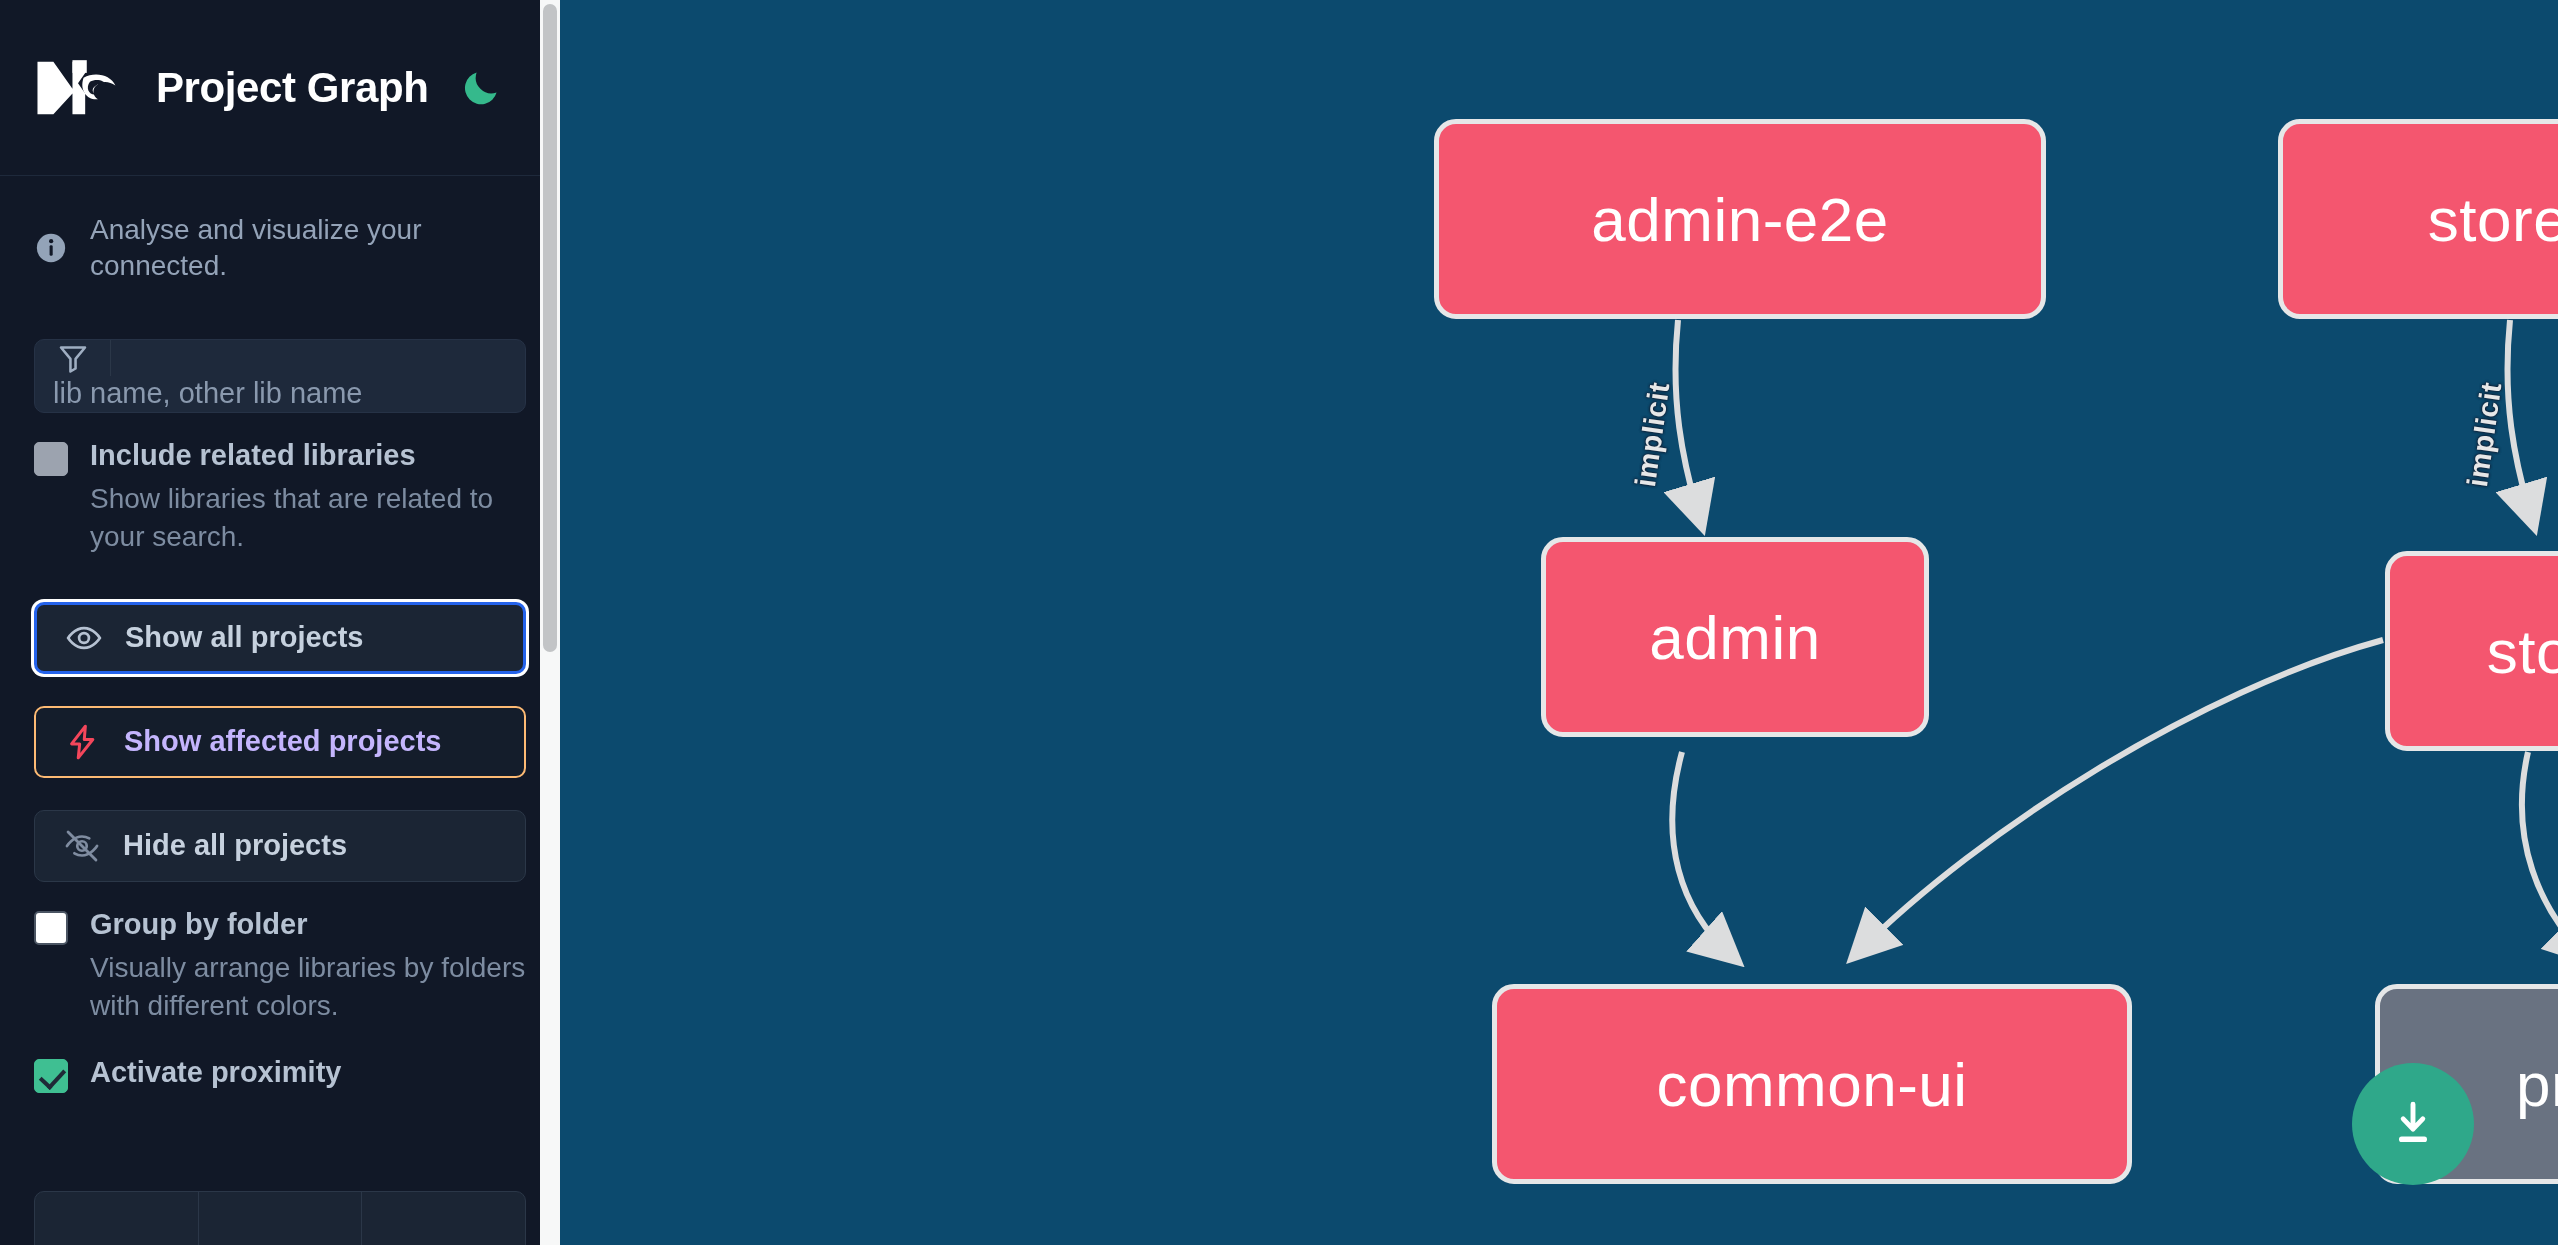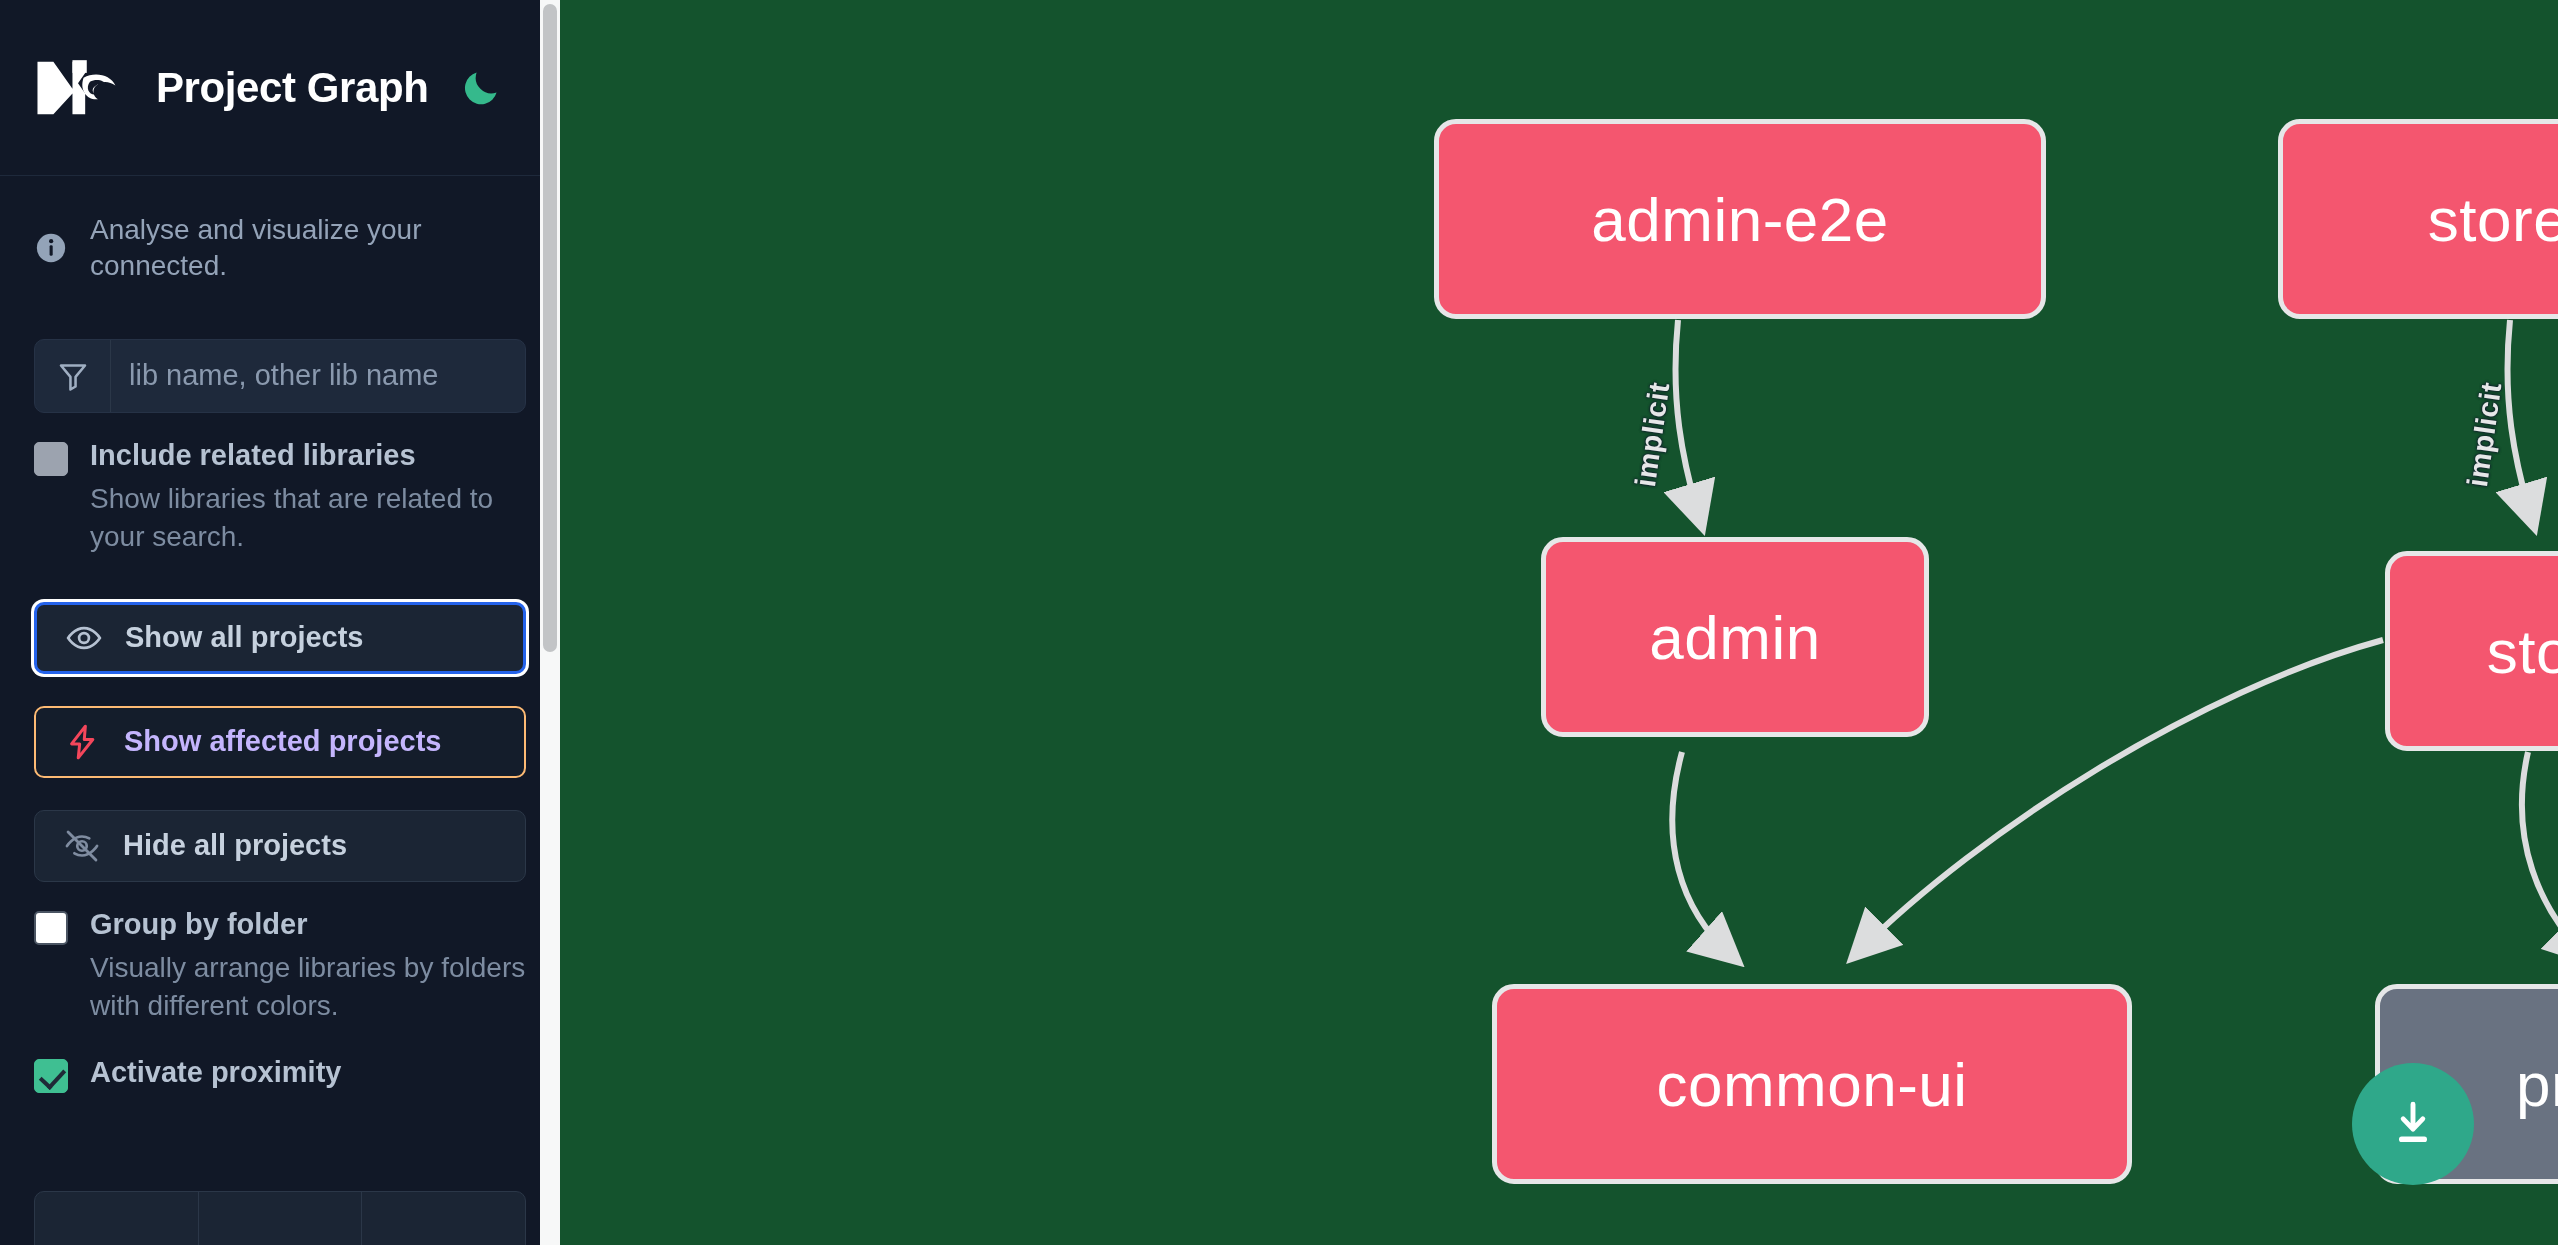--- a/index.html
+++ b/index.html
@@ -46,20 +46,21 @@
   .sb-info-text { font-size: 28px; color: #94A3B8; line-height: 1.3; }
 
   .sb-filter {
     margin: 54px 34px 0 34px;
     height: 74px;
     display: flex; align-items: stretch;
     background: #1E293B;
     border: 1px solid #263246;
     border-radius: 10px;
     overflow: hidden;
+    flex-direction: column;
   }
   .filter-icon-box {
     width: 76px; display: flex; align-items: center; justify-content: center;
     border-right: 1px solid #2B3748;
   }
   .filter-input {
     flex: 1; background: transparent; border: none; outline: none;
     font-family: "Liberation Sans", sans-serif;
     font-size: 29px; color: #CBD5E1; padding: 0 18px;
   }
@@ -122,21 +123,21 @@
     position: absolute; top: 0; right: 0;
     width: 20px; height: 1245px; background: #F7F8F8;
   }
   .sb-thumb {
     position: absolute; top: 4px; left: 3px;
     width: 14px; height: 648px;
     background: #C2C4C6; border-radius: 8px;
   }
 
   
-  #graph { position: relative; flex: 1; height: 1245px; background: #14532d; overflow: hidden; }
+  #graph { position: relative; flex: 1; height: 1245px; background: #0c4a6e; overflow: hidden; }
   #graph-svg { position: absolute; left: 0; top: 0; width: 1998px; height: 1245px; }
 
   .node {
     position: absolute;
     display: flex; align-items: center; justify-content: center;
     border: 5px solid #E6E7E8;
     border-radius: 22px;
     color: #FFFFFF;
     font-size: 62px;
     letter-spacing: 0.5px;

